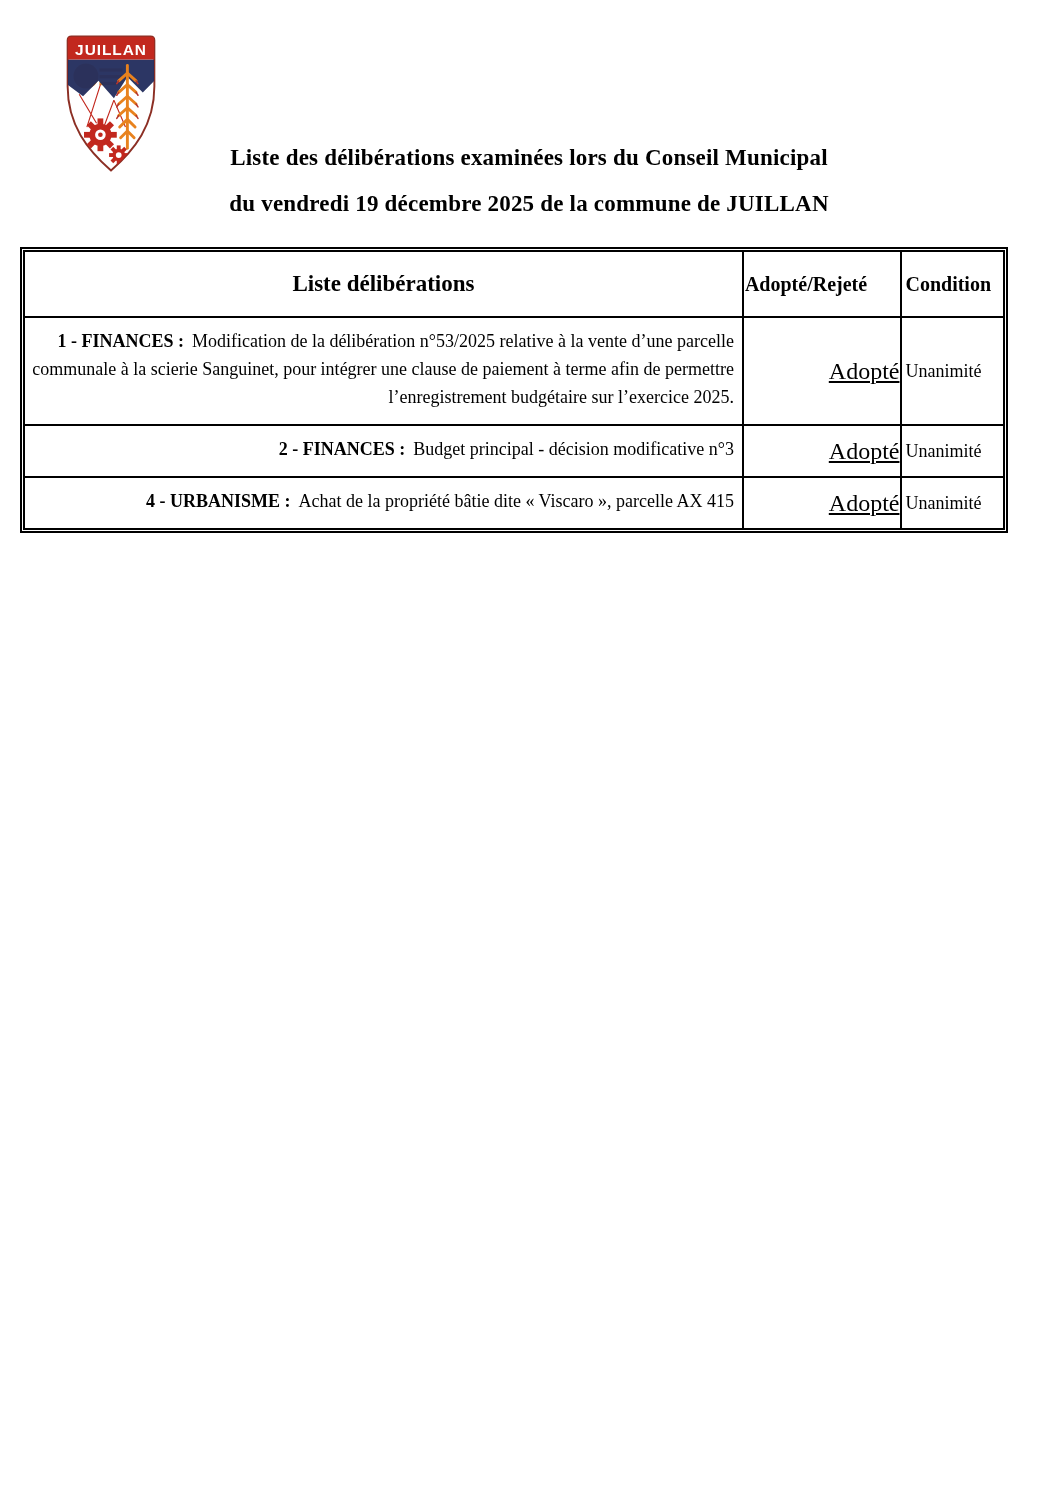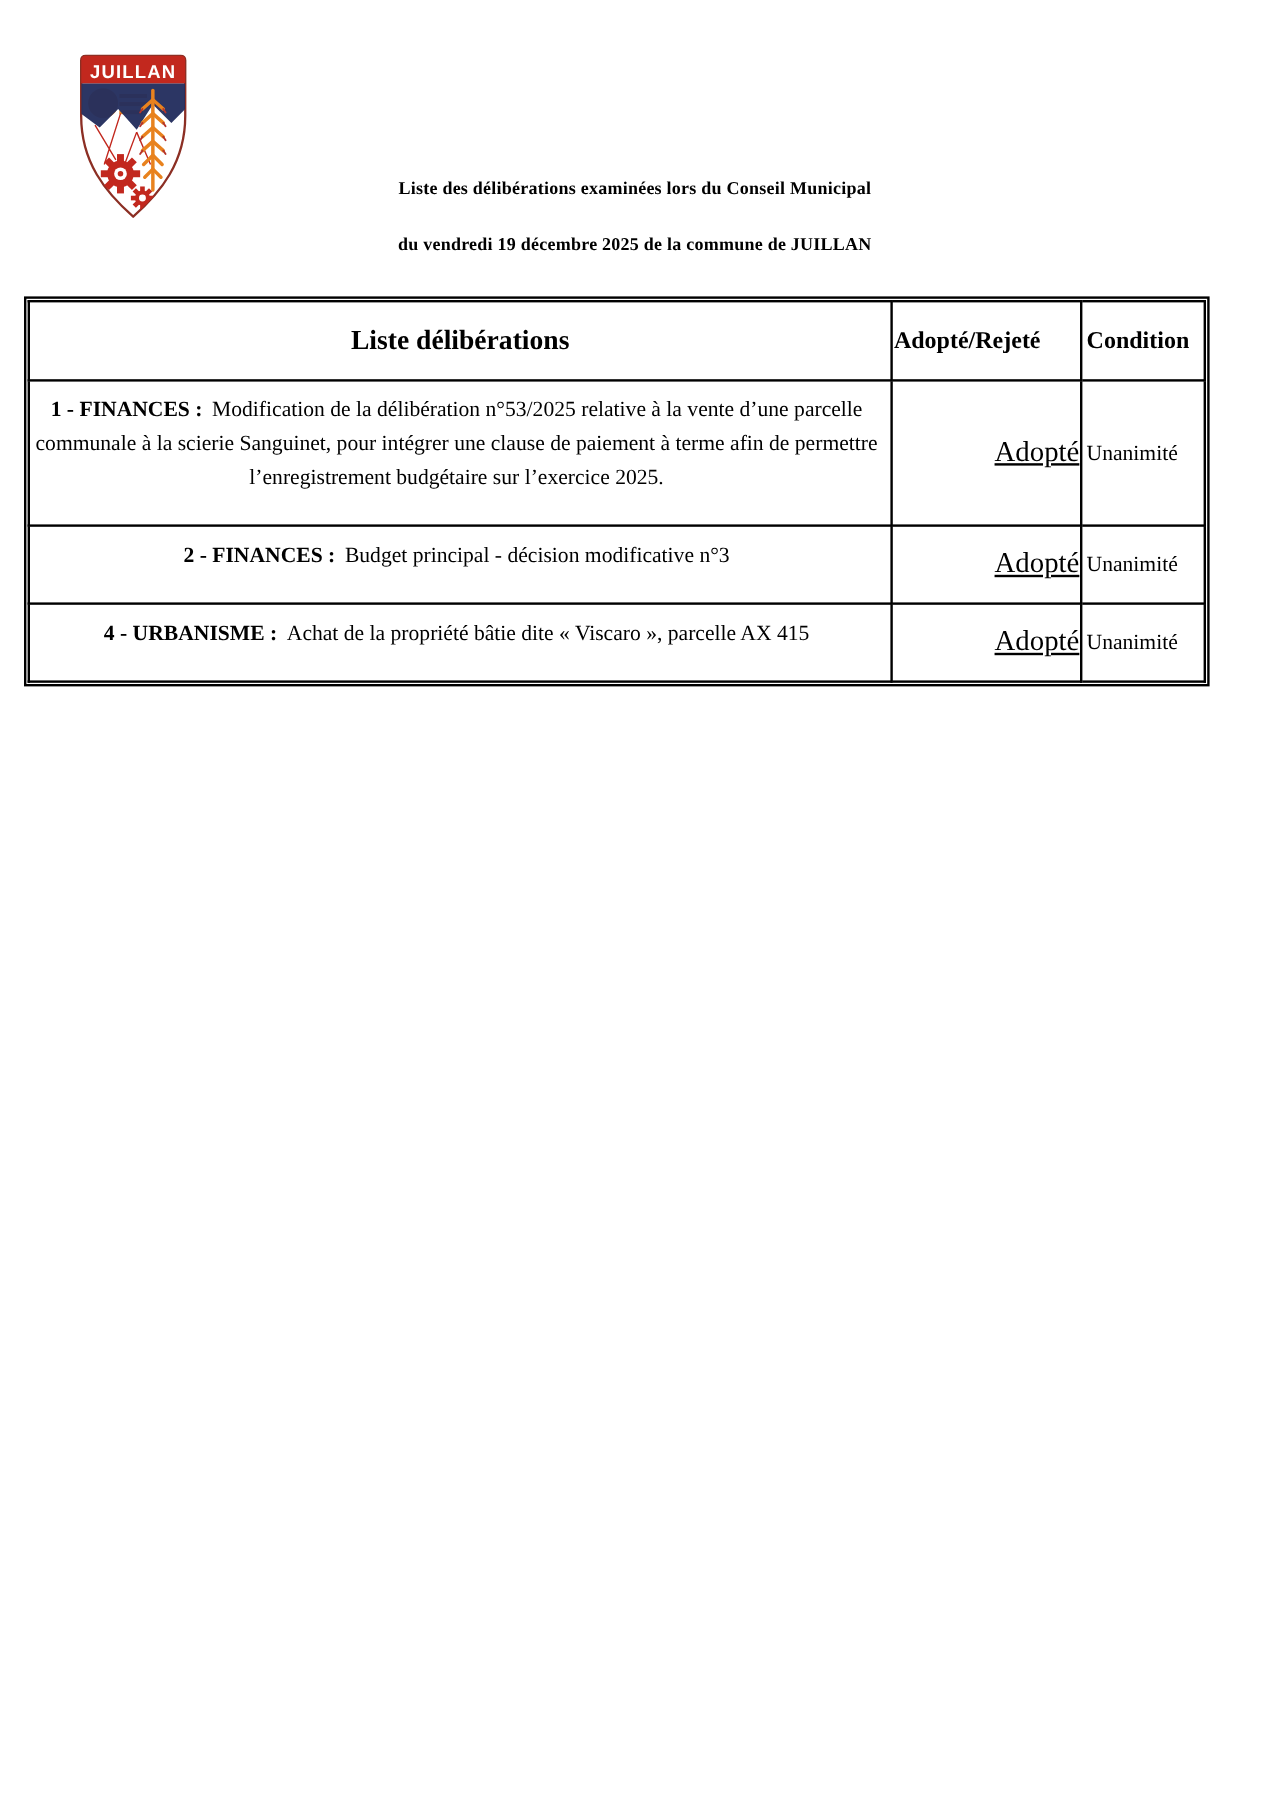--- a/index.html
+++ b/index.html
@@ -12,35 +12,35 @@
     width: 1058px;
     height: 1496px;
     background: #ffffff;
     font-family: "Liberation Serif", serif;
     color: #000000;
     overflow: hidden;
   }
   .logo {
     position: absolute;
     left: 58px;
-    top: 38px;
+    top: 28px;
     width: 106px;
     height: 150px;
   }
   .logo svg { display: block; width: 106px; height: 150px; }
   .title-block {
     position: absolute;
     top: 146px;
     left: 0;
     width: 1058px;
     text-align: center;
   }
   .title-line {
     font-weight: bold;
-    font-size: 15px;
+    font-size: 23px;
     line-height: 24px;
     margin-bottom: 22px;
     letter-spacing: 0.2px;
   }
   .table-wrap {
     position: absolute;
     top: 247px;
     left: 20px;
     width: 988px;
     border: 2px solid #000000;
@@ -76,22 +76,22 @@
     width: 10%;
     font-size: 20px;
     font-weight: bold;
     text-align: left;
     padding-left: 3px;
   }
   tbody tr { height: 47px; }
   td.cell-desc {
     font-size: 18px;
     line-height: 28px;
-    padding: 9px 8px 26px 2px;
-    text-align: center;
+    padding: 9px 8px 13px 2px;
+    text-align: right;
   }
   td.cell-decision {
     font-size: 24px;
     text-align: right;
     text-decoration: underline;
   }
   td.cell-condition {
     font-size: 18px;
     text-align: left;
     padding-left: 3px;

